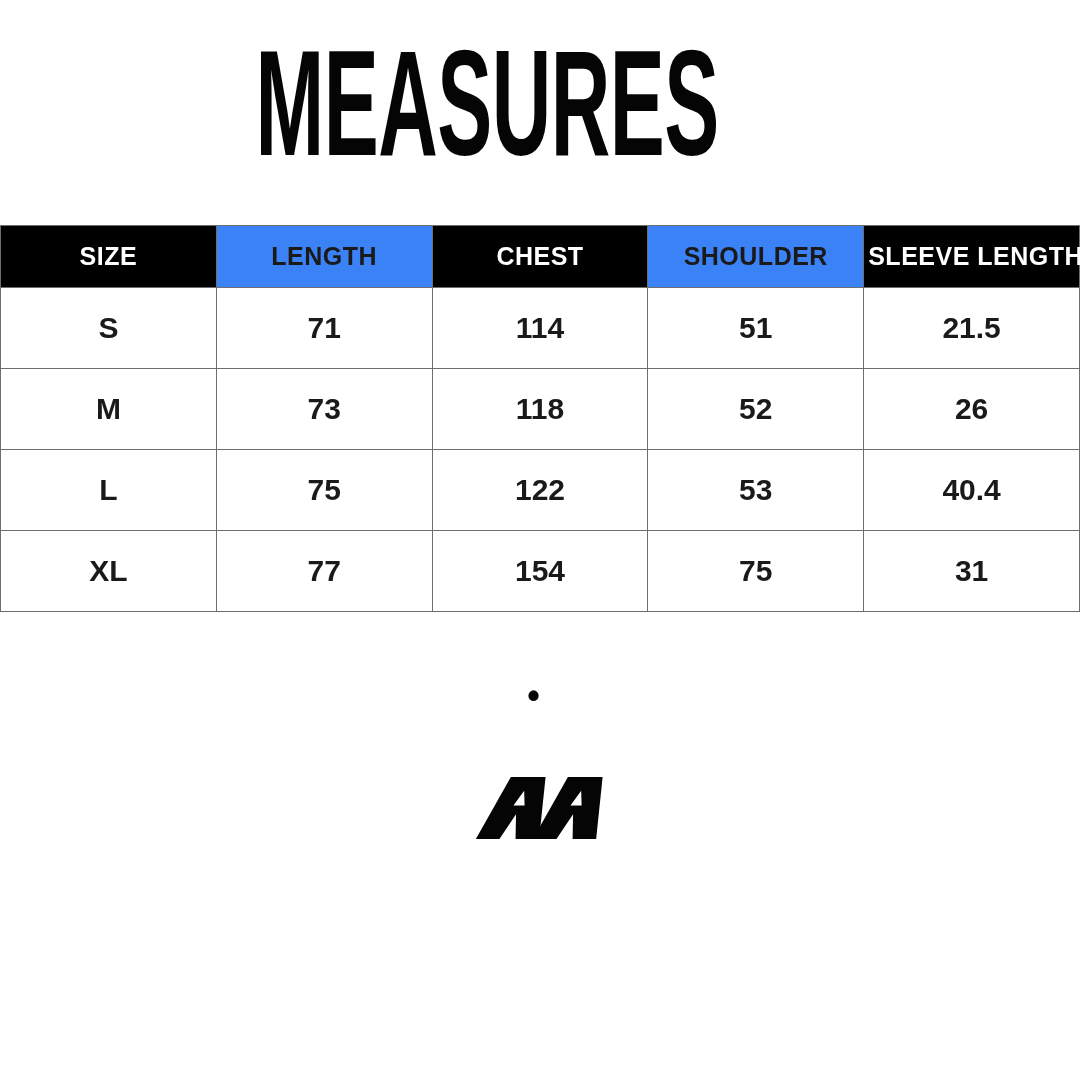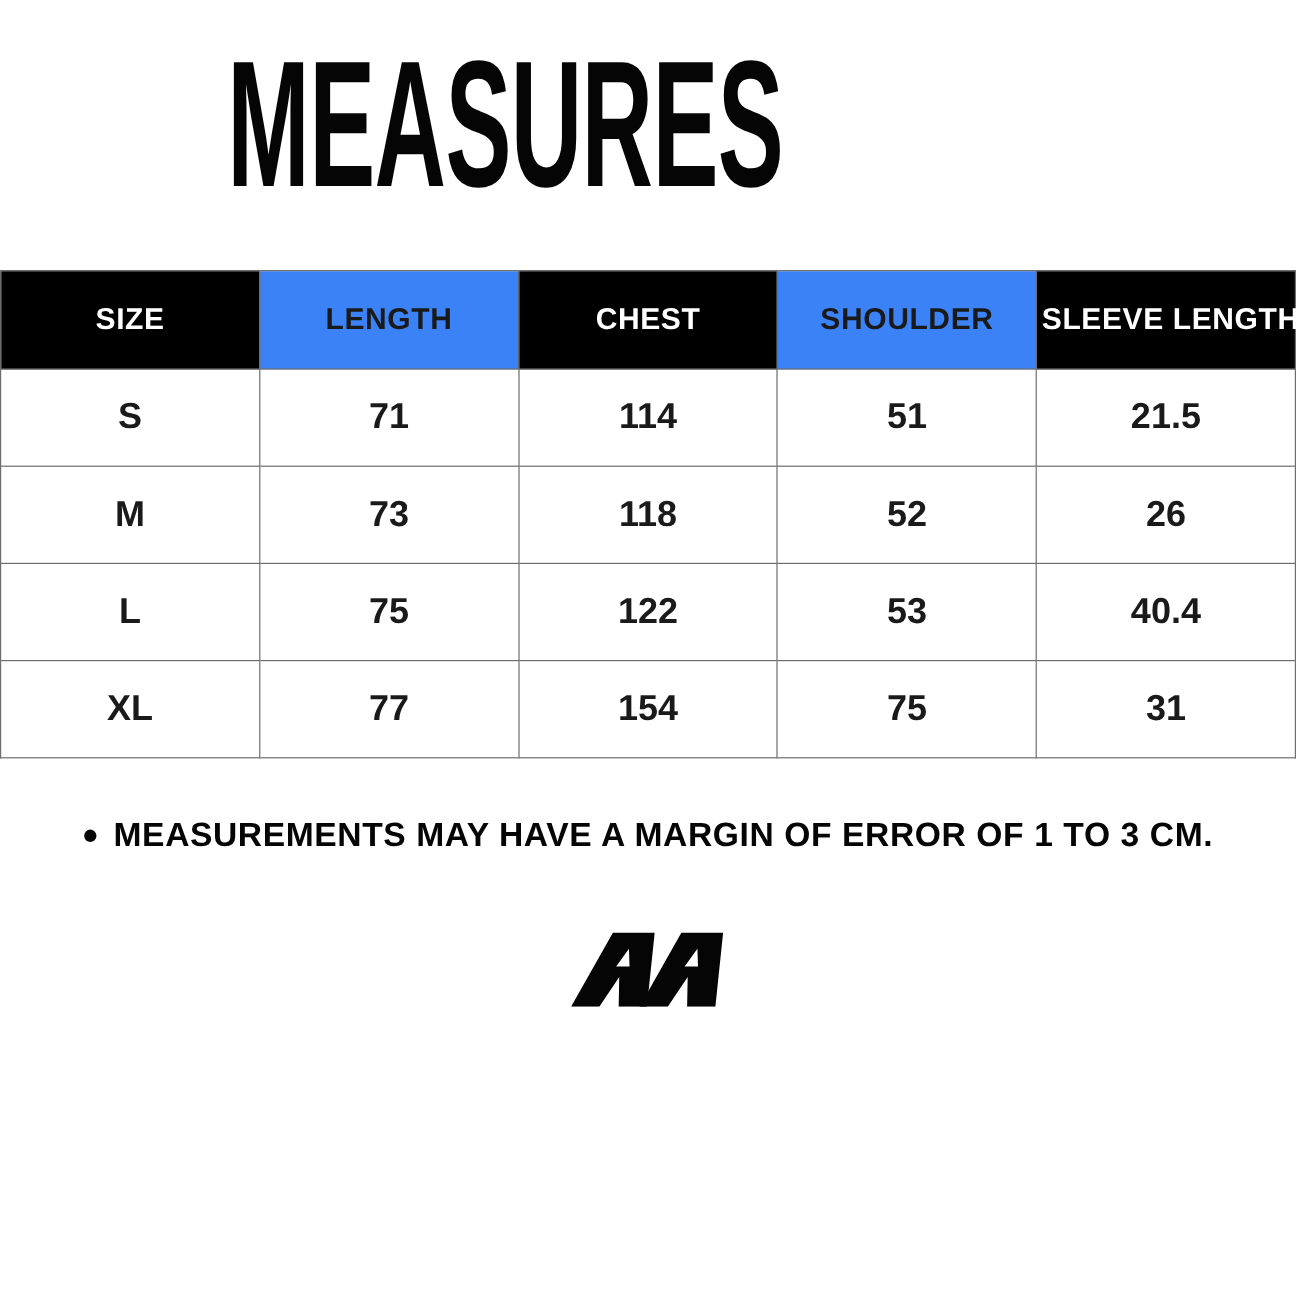--- a/index.html
+++ b/index.html
@@ -14,21 +14,21 @@
     color: #0a0a0a;
   }
 
   
   .title-wrap {
     position: absolute;
     top: 28px;
     left: 0;
     width: 908px;
     margin: 0;
-    text-align: left;
+    text-align: right;
     white-space: nowrap;
     text-decoration: underline;
   }
   .title-inner {
     display: inline-block;
     font-size: 150px;
     line-height: 150px;
     font-weight: bold;
     letter-spacing: -1px;
     color: #050505;
@@ -47,21 +47,21 @@
   }
   table.measures th,
   table.measures td {
     border: 1px solid #6e6e6e;
     text-align: center;
     vertical-align: middle;
     padding: 0 4px;
     white-space: nowrap;
   }
   table.measures th {
-    height: 82px;
+    height: 62px;
     font-size: 25px;
     font-weight: bold;
     letter-spacing: 0.5px;
   }
   th.hdr-dark  { background: #000000; color: #ffffff; }
   th.hdr-light { background: #3b82f6; color: #1a1a1a; }
   table.measures td {
     height: 81px;
     font-size: 30px;
     font-weight: bold;
@@ -153,21 +153,20 @@
         <td>77</td>
         <td>154</td>
         <td>75</td>
         <td>31</td>
       </tr>
     </tbody>
   </table>
 
   <p class="note">
     <span class="bullet">•</span>
-    <span class="note-text">MEASUREMENTS MAY HAVE A MARGIN OF ERROR OF 1 TO 3 CM.</span>
   </p>
 
   <div class="logo">
     <svg viewBox="0 0 206 100" xmlns="http://www.w3.org/2000/svg" aria-hidden="true">
       <g transform="translate(34 0) skewX(-19)" fill="#050505" fill-rule="evenodd">
         <path d="M22 0 L78 0 L102 100 L64 100 L51 60 L38 100 L0 100 Z M51 22 L60 46 L42 46 Z"></path>
         <path transform="translate(92 0)" d="M22 0 L78 0 L102 100 L64 100 L51 60 L38 100 L0 100 Z M51 22 L60 46 L42 46 Z"></path>
       </g>
     </svg>
   </div>

